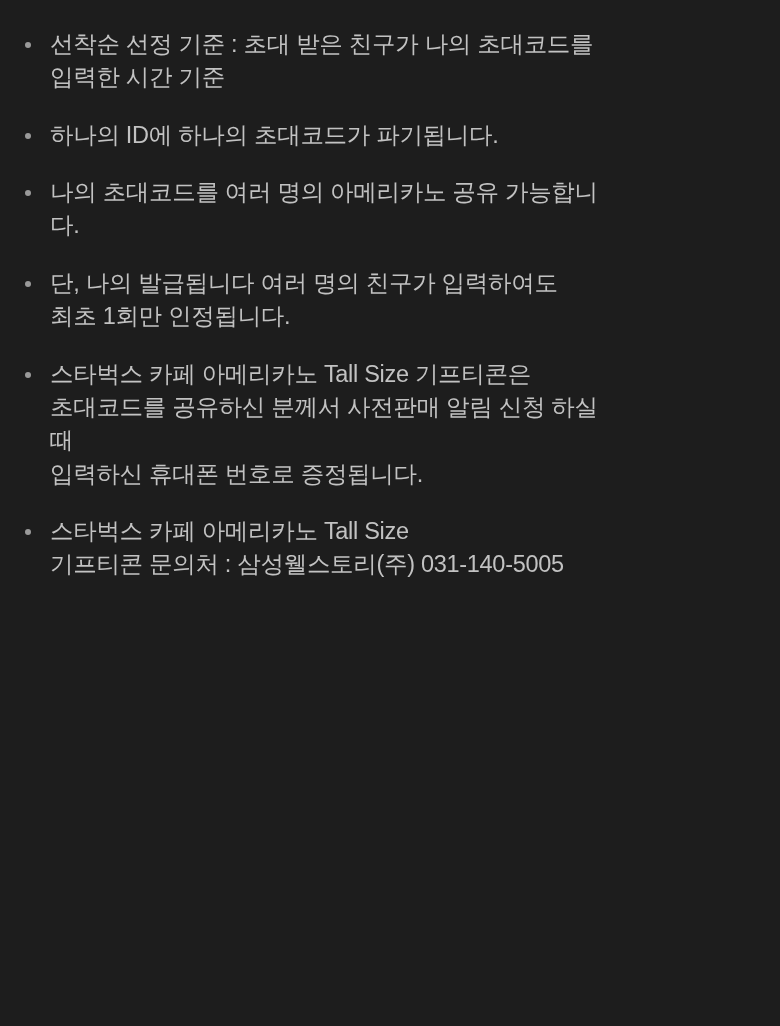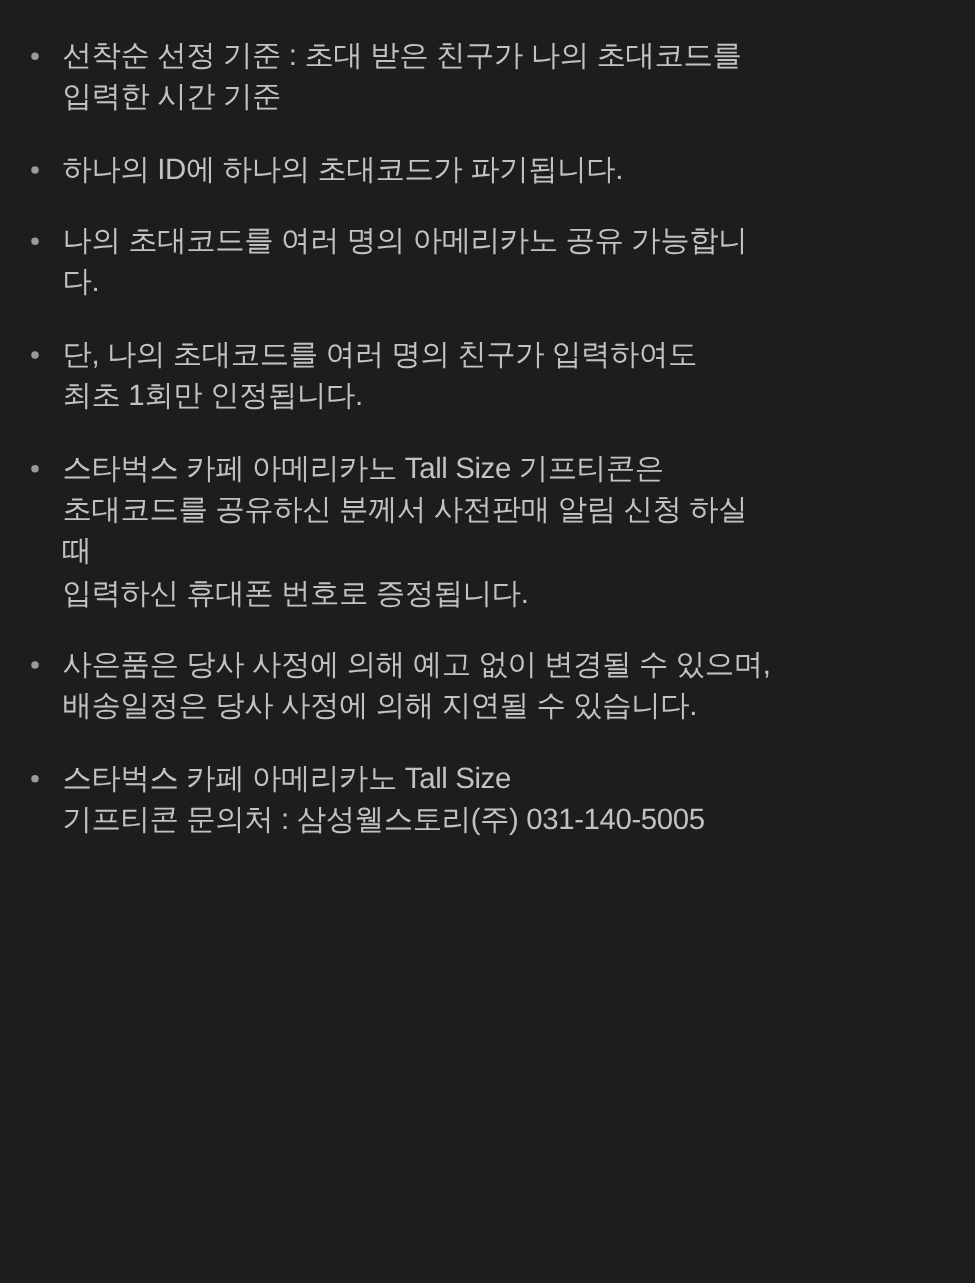--- a/index.html
+++ b/index.html
@@ -52,23 +52,21 @@
 </style>
 </head>
 <body>
 
 <div class="page">
   <ul class="notice-list">
     <li>선착순 선정 기준 : 초대 받은 친구가 나의 초대코드를
 입력한 시간 기준</li>
     <li>하나의 ID에 하나의 초대코드가 파기됩니다.</li>
     <li>나의 초대코드를 여러 명의 아메리카노 공유 가능합니다.</li>
-    <li>단, 나의 초대코드를 여러 명의 친구가 입력하여도
+    <li>단, 나의 발급됩니다 여러 명의 친구가 입력하여도
 최초 1회만 인정됩니다.</li>
     <li>스타벅스 카페 아메리카노 Tall Size 기프티콘은
 초대코드를 공유하신 분께서 사전판매 알림 신청 하실 때
 입력하신 휴대폰 번호로 증정됩니다.</li>
-    <li>사은품은 당사 사정에 의해 예고 없이 변경될 수 있으며,
-배송일정은 당사 사정에 의해 지연될 수 있습니다.</li>
     <li>스타벅스 카페 아메리카노 Tall Size
 기프티콘 문의처 : 삼성웰스토리(주) 031-140-5005</li>
   </ul>
 </div>
 
 </body></html>

